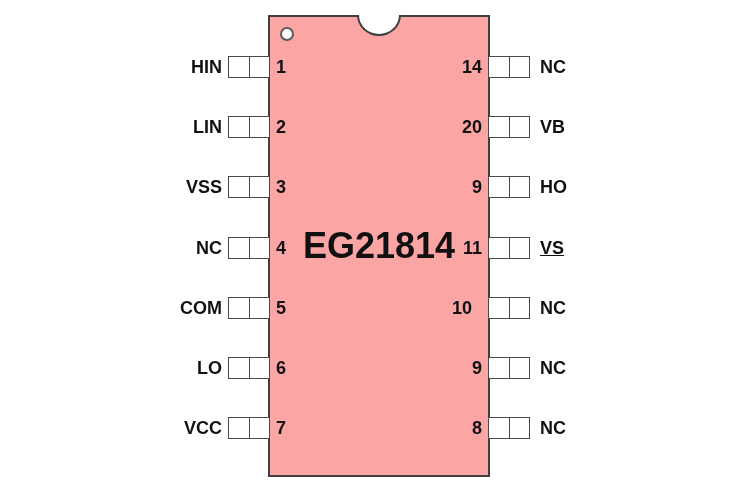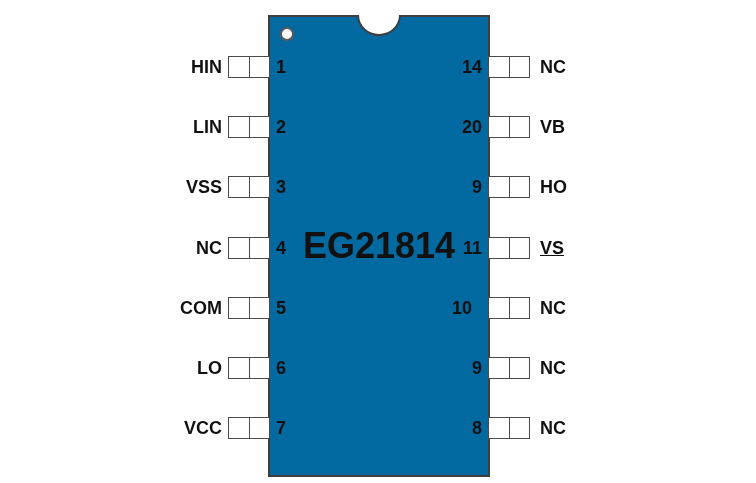--- a/index.html
+++ b/index.html
@@ -16,21 +16,21 @@
     overflow: hidden;
   }
   .ic-body {
     position: absolute;
     left: 268px;
     top: 15px;
     width: 222px;
     height: 462px;
     box-sizing: border-box;
     border: 2px solid var(--line, #3f3f3f);
-    background: #0369a1;
+    background: #fca5a5;
   }
   .notch {
     position: absolute;
     top: -2px;
     left: calc(50% - 22px);
     width: 44px;
     height: 21px;
     box-sizing: border-box;
     background: #ffffff;
     border: 2px solid var(--line, #3f3f3f);

